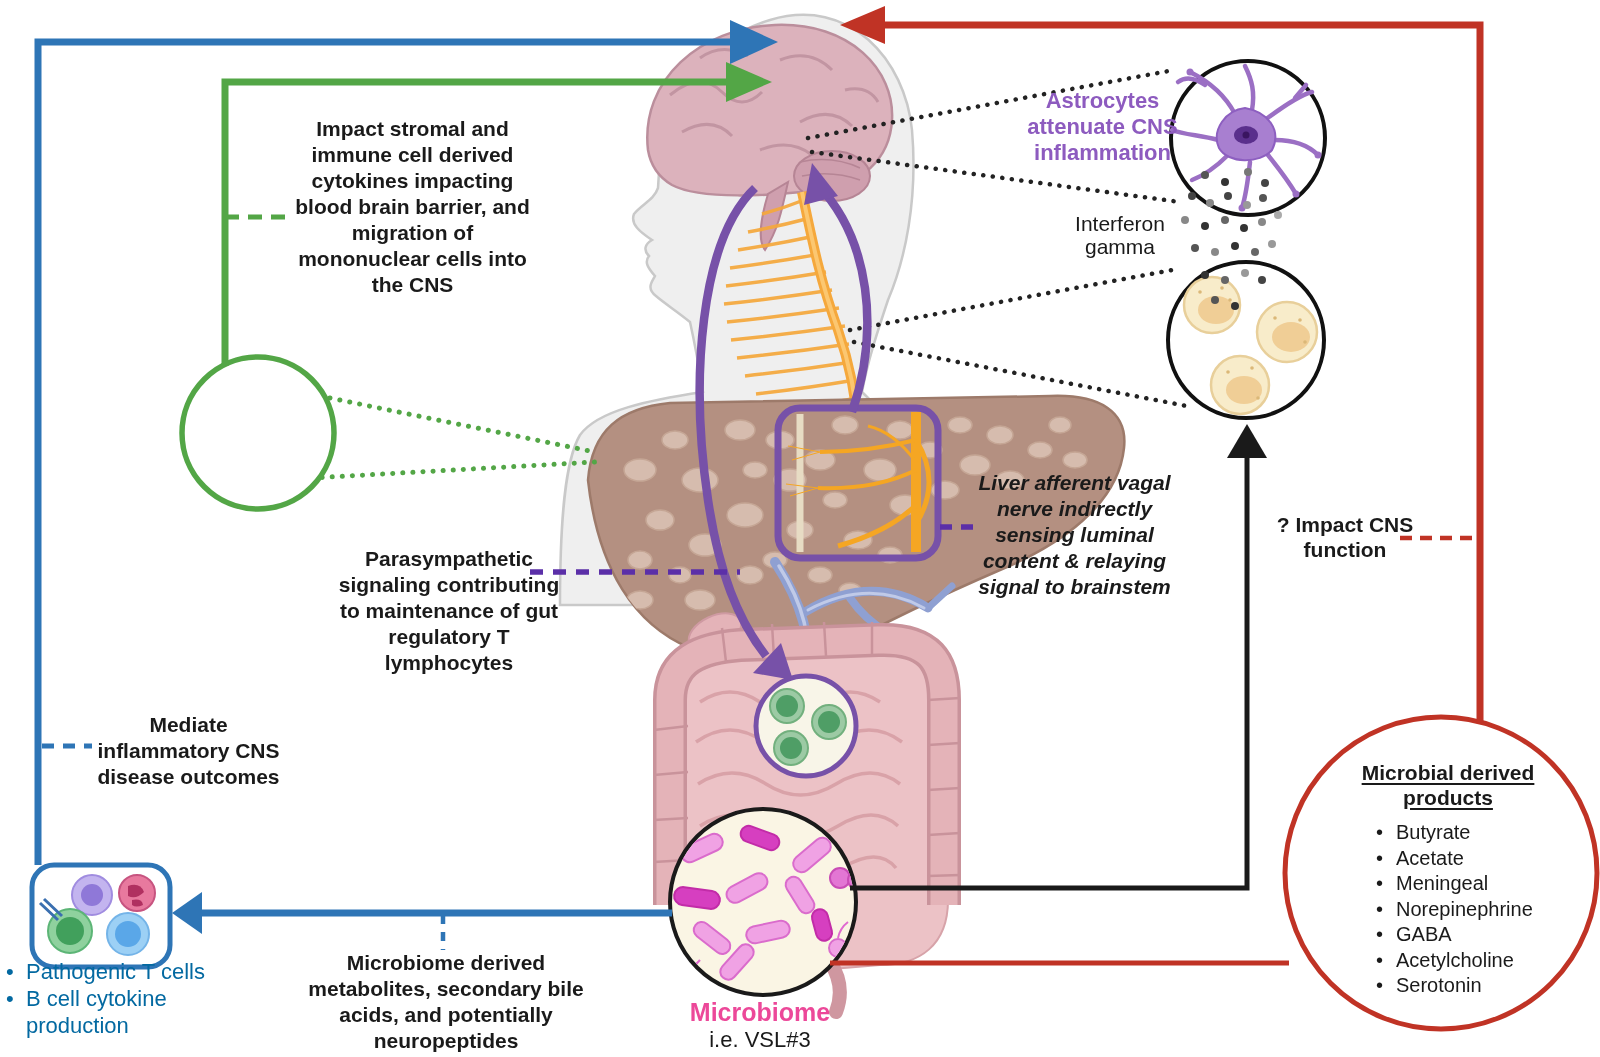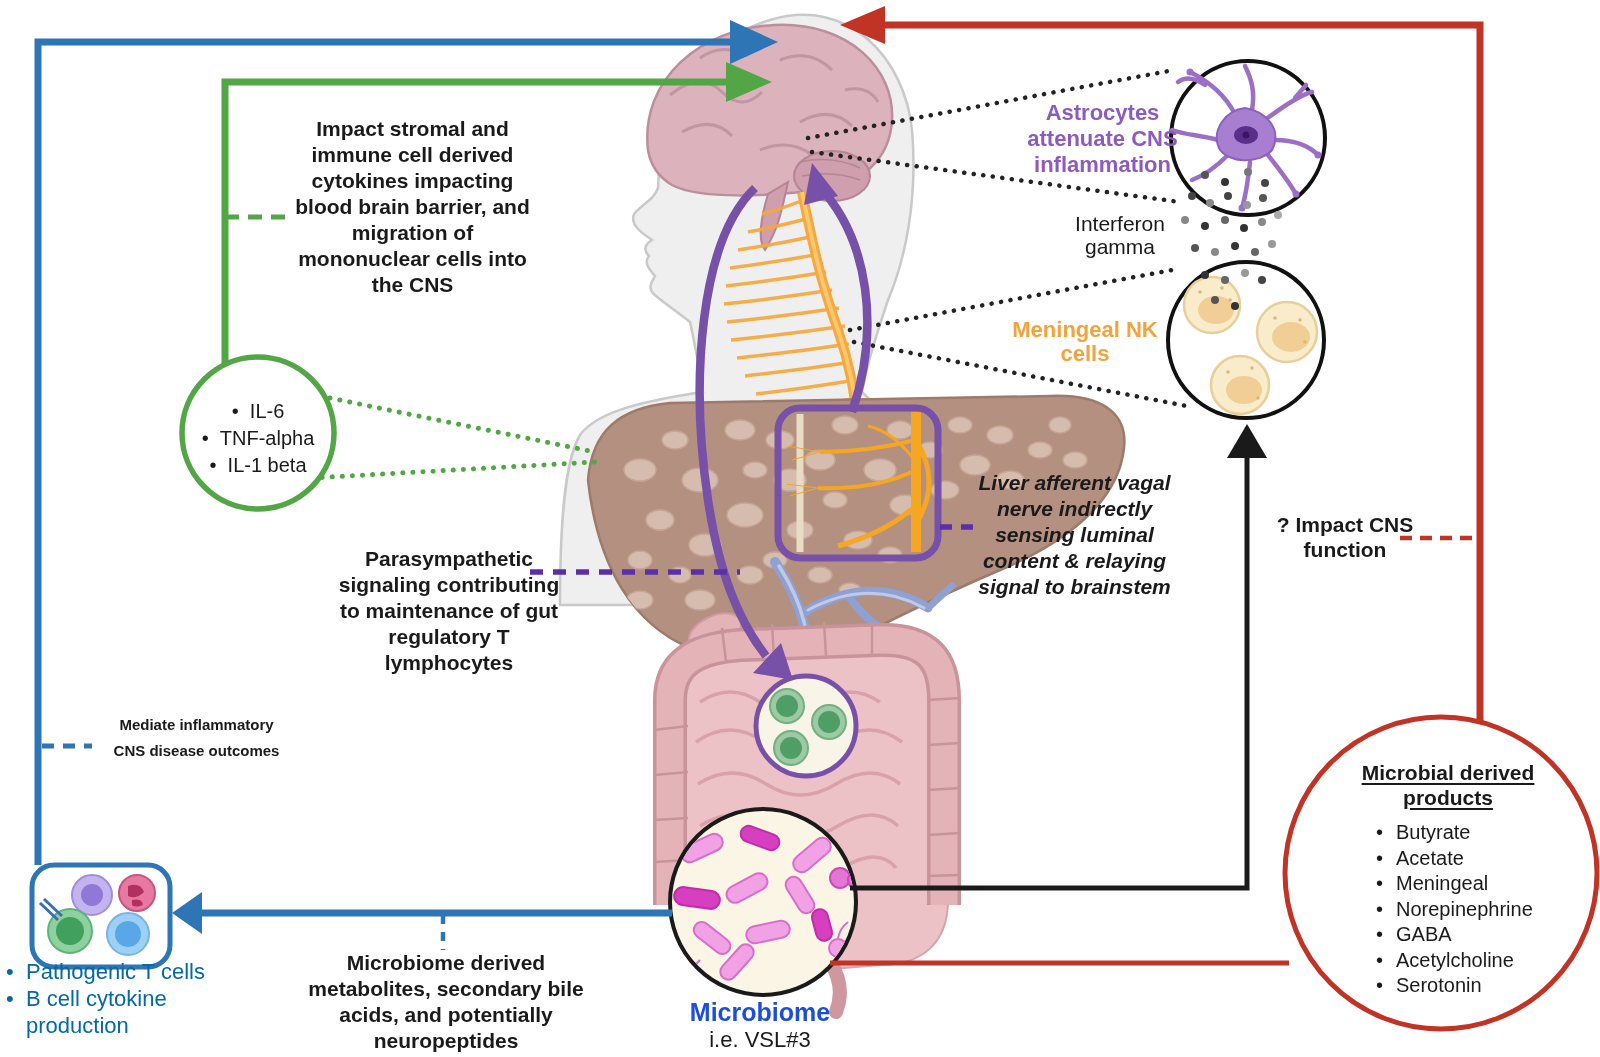--- a/index.html
+++ b/index.html
@@ -1,29 +1,29 @@
 <!DOCTYPE html>
 <html><head>
 <meta charset="utf-8">
 <style>
   html,body{margin:0;padding:0;background:#fff;}
   #fig{position:relative;width:1600px;height:1057px;background:#ffffff;overflow:hidden;
        font-family:"Liberation Sans",sans-serif;}
   #art{position:absolute;left:0;top:0;}
   .t{position:absolute;color:#1a1a1a;text-align:center;font-weight:bold;z-index:5;}
   .t-liver-cyt{left:285px;top:116px;width:255px;font-size:21px;line-height:26px;}
-  .t-astro{left:1005px;top:100px;width:195px;font-size:22px;line-height:26px;color:#8d5bbf;}
+  .t-astro{left:1005px;top:88px;width:195px;font-size:22px;line-height:26px;color:#8d5bbf;}
   .t-ifn{left:1040px;top:212px;width:160px;font-size:21px;line-height:23px;font-weight:normal;}
   .t-nk{left:1000px;top:318px;width:170px;font-size:22px;line-height:24px;color:#f2a33c;}
   .t-vagal{left:967px;top:470px;width:215px;font-size:21px;line-height:26px;font-style:italic;}
   .t-impact{left:1255px;top:512px;width:180px;font-size:21px;line-height:25px;}
   .t-para{left:318px;top:546px;width:222px;font-size:21px;line-height:26px;margin-left:20px;}
-  .t-mediate{left:104px;top:712px;width:185px;font-size:15px;line-height:26px;}
+  .t-mediate{left:96px;top:712px;width:185px;font-size:21px;line-height:26px;}
   .t-micrometa{left:300px;top:950px;width:292px;font-size:21px;line-height:26px;}
-  .t-microbiome{left:670px;top:998px;width:180px;font-size:25px;color:#1d4ed8;}
+  .t-microbiome{left:670px;top:998px;width:180px;font-size:25px;color:#ec4899;}
   .t-vsl{left:670px;top:1027px;width:180px;font-size:22px;font-weight:normal;text-align:center;}
   .t-prod-title{left:1330px;top:760px;width:236px;font-size:21px;line-height:25px;
        text-decoration:underline;text-underline-offset:3px;}
   ul.dotlist,ul.dotlist-c{list-style:none;margin:0;padding:0;}
   .dotlist li{position:relative;padding-left:24px;text-align:left;}
   .dotlist li::before{content:"\2022";position:absolute;left:4px;}
   .dotlist-c li::before{content:"\2022\00a0\00a0";}
   .cyt-list{left:193px;top:398px;width:130px;font-weight:normal;font-size:20px;line-height:27px;}
   .prod-list{left:1372px;top:820px;width:210px;font-weight:normal;font-size:20px;line-height:25.5px;}
   .outcome-list{left:2px;top:958px;width:212px;font-weight:normal;font-size:22px;line-height:27px;
@@ -344,29 +344,23 @@
     <circle cx="70" cy="931" r="22" fill="#8fd19e" stroke="#5cb576" stroke-width="2"></circle>
     <circle cx="70" cy="931" r="14" fill="#41a05c"></circle>
     <path d="M 40 903 L 58 920 M 44 899 L 62 916" stroke="#3a6fb0" stroke-width="3"></path>
     <circle cx="128" cy="934" r="21" fill="#9cd0f5" stroke="#74b4e8" stroke-width="2"></circle>
     <circle cx="128" cy="934" r="13" fill="#5aa7e8"></circle>
   </g>
 </svg>
 
   <div class="t t-liver-cyt">Impact stromal and immune cell derived cytokines impacting blood brain barrier, and migration of mononuclear cells into the CNS</div>
 
-  <ul class="t dotlist-c cyt-list">
-    <li>IL-6</li>
-    <li>TNF-alpha</li>
-    <li>IL-1 beta</li>
-  </ul>
 
   <div class="t t-astro">Astrocytes attenuate CNS inflammation</div>
   <div class="t t-ifn">Interferon gamma</div>
-  <div class="t t-nk">Meningeal NK cells</div>
   <div class="t t-vagal">Liver afferent vagal nerve indirectly sensing luminal content &amp; relaying signal to brainstem</div>
   <div class="t t-impact">? Impact CNS function</div>
   <div class="t t-para">Parasympathetic signaling contributing to maintenance of gut regulatory T lymphocytes</div>
   <div class="t t-mediate">Mediate inflammatory CNS disease outcomes</div>
   <div class="t t-micrometa">Microbiome derived metabolites, secondary bile acids, and potentially neuropeptides</div>
 
   <div class="t t-prod-title">Microbial derived products</div>
   <ul class="t dotlist prod-list">
     <li>Butyrate</li>
     <li>Acetate</li>

